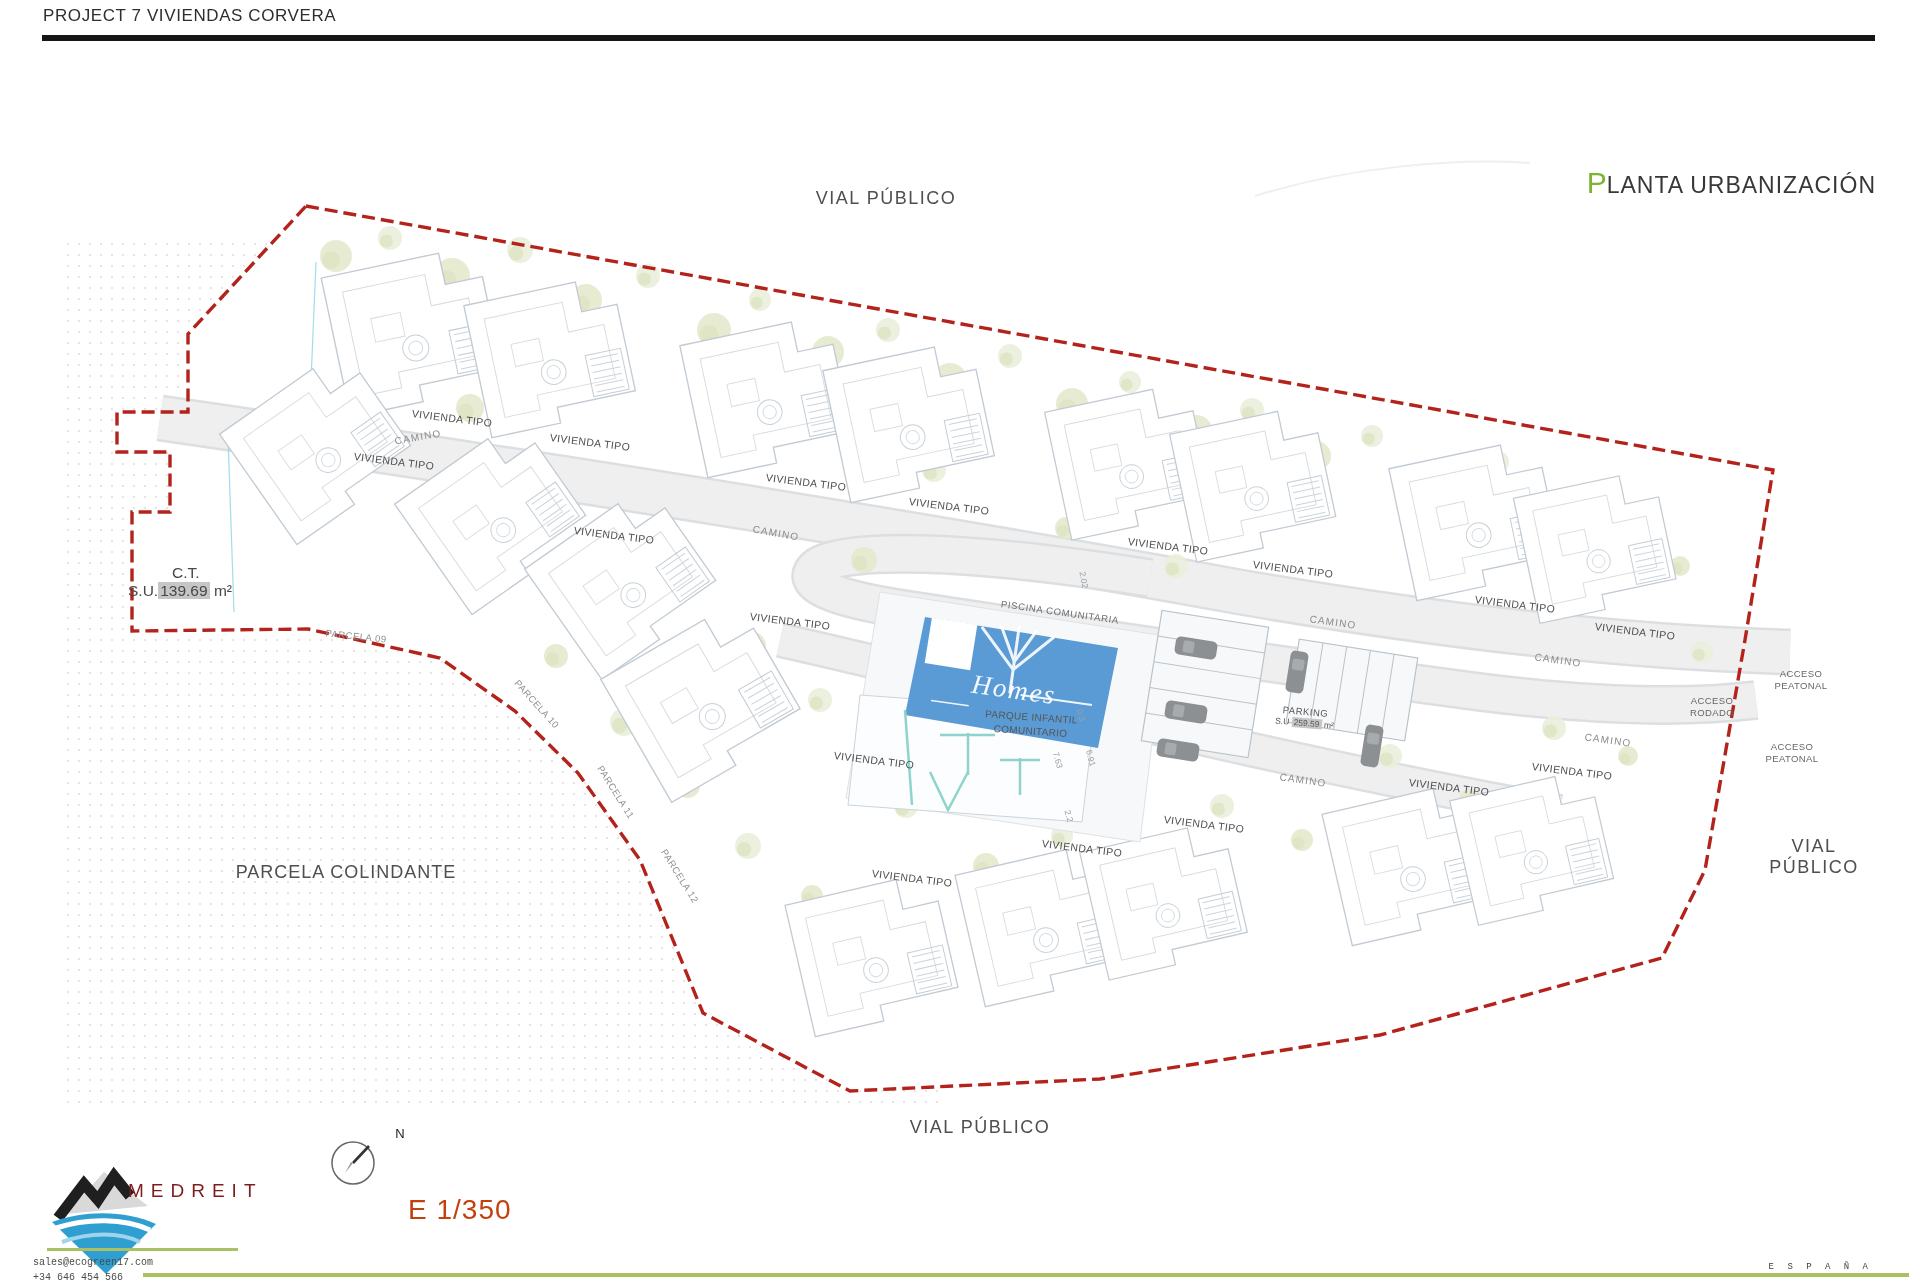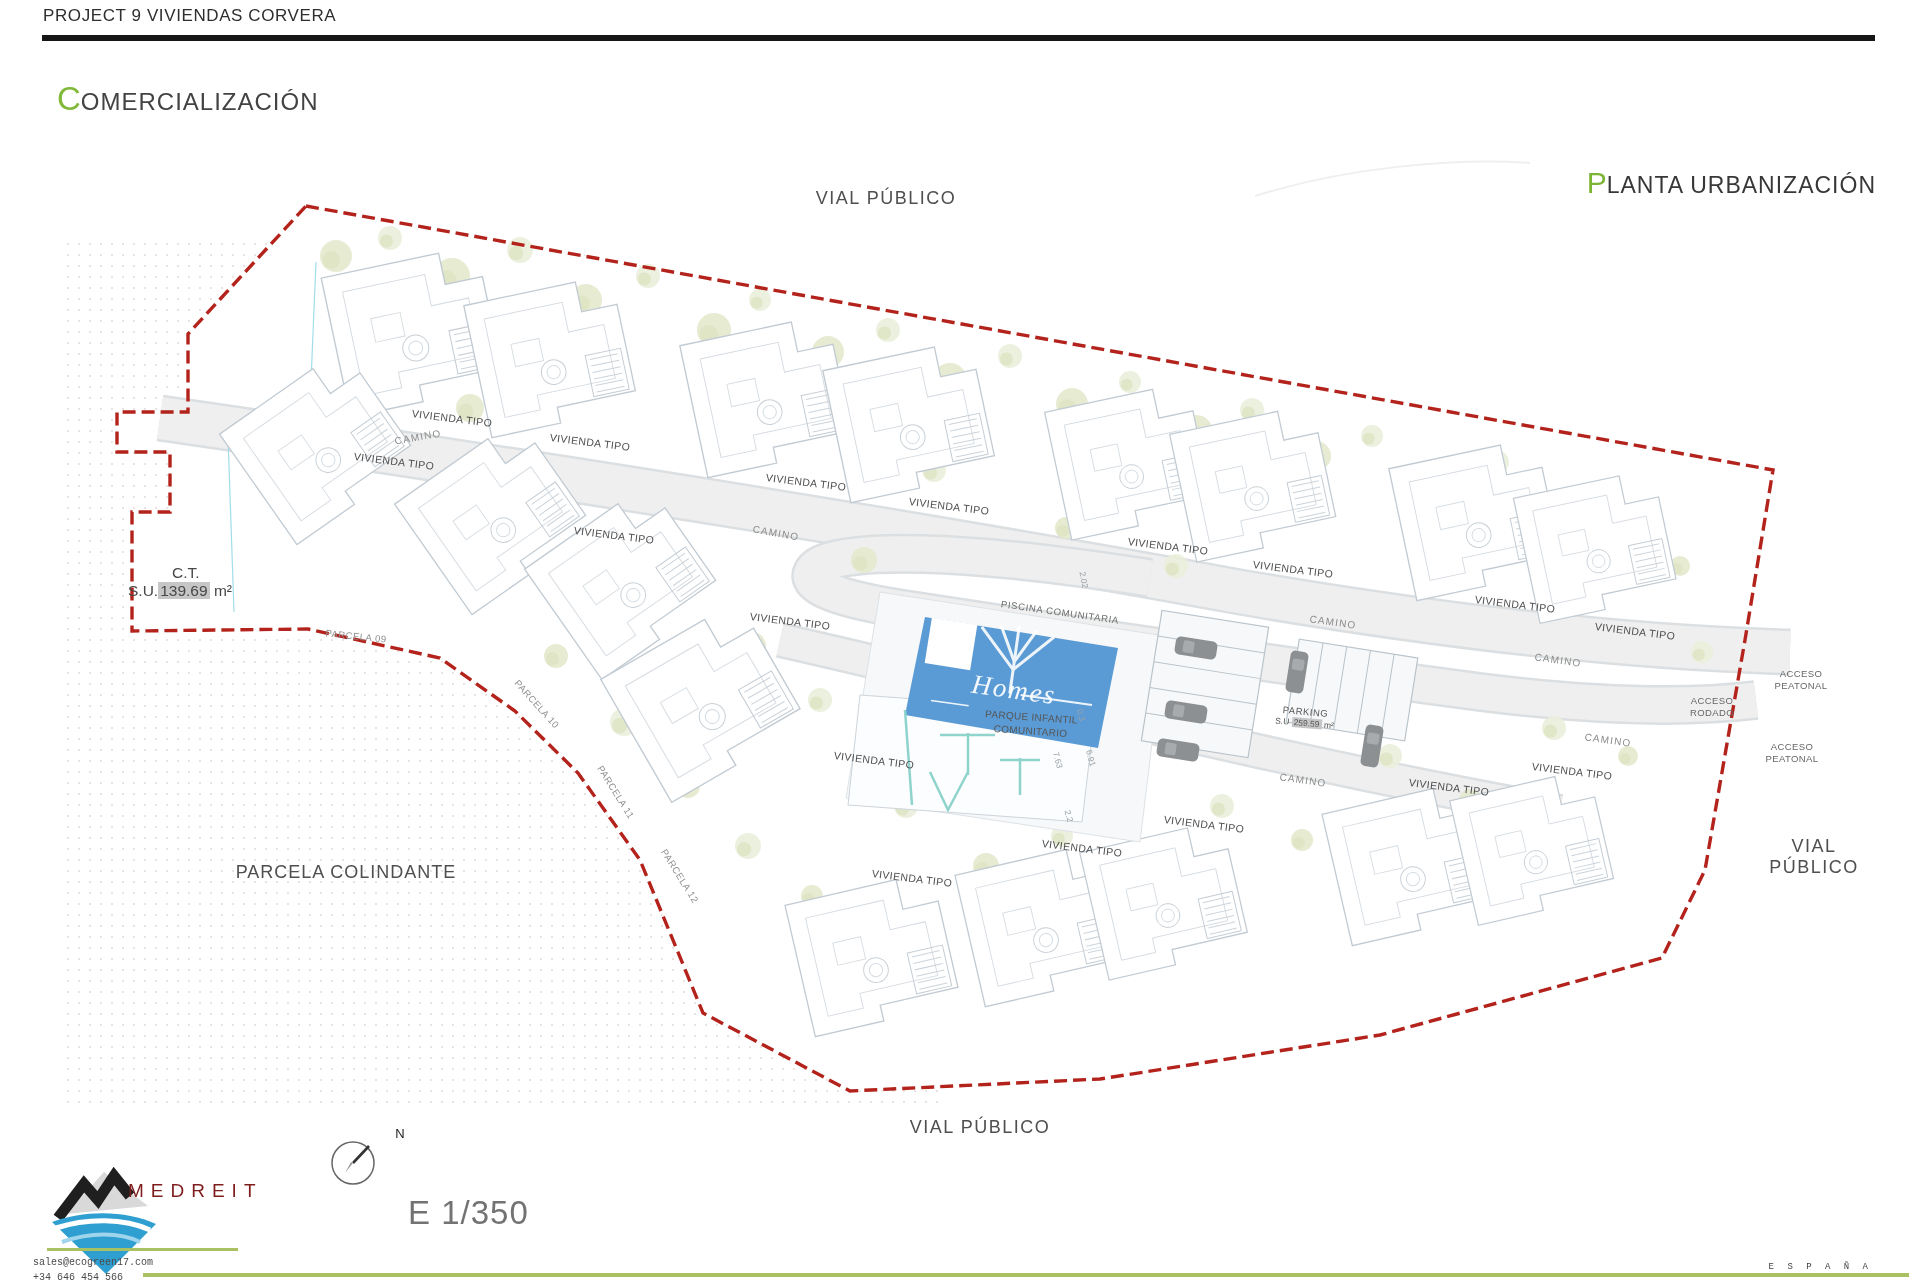--- a/index.html
+++ b/index.html
@@ -39,21 +39,21 @@
   .hl{background:#c6c6c6;padding:0 2px;}
   .pk{position:absolute;left:1305px;top:717px;z-index:2;transform:translate(-50%,-50%) rotate(5deg);
       text-align:center;color:#555;}
   .pk-t{font-size:9.5px;letter-spacing:.5px;}
   .pk-s{font-size:8.5px;margin-top:1px;}
   .wm{position:absolute;left:1014px;top:690px;z-index:2;transform:translate(-50%,-50%) rotate(8deg);
       font-family:"Liberation Serif",serif;font-style:italic;font-size:27px;
       color:rgba(255,255,255,.93);letter-spacing:2px;}
   
   .medreit-text{position:absolute;left:128px;top:1180px;z-index:3;font-size:19px;letter-spacing:7px;color:#7f1d1d;}
-  .scale-label{position:absolute;left:408px;top:1194px;z-index:3;font-size:33px;color:#737373;letter-spacing:1px;}
+  .scale-label{position:absolute;left:408px;top:1194px;z-index:3;font-size:28px;color:#c2410c;letter-spacing:1px;}
   .contact{position:absolute;left:33px;top:1255px;z-index:3;font-family:"Liberation Mono",monospace;
            font-size:10px;color:#4a4a4a;line-height:1.5;}
   .address{position:absolute;right:48px;top:1237px;z-index:3;text-align:right;
            font-family:"Liberation Mono",monospace;font-size:9px;color:#3f3f3f;line-height:1.35;white-space:pre;}
   .address .country{letter-spacing:4px;padding-left:33px;}
   .gline1{position:absolute;left:47px;top:1248px;width:191px;height:3px;background:#a9c163;z-index:3;}
   .gline2{position:absolute;left:143px;top:1273px;width:1766px;height:4px;background:#a9c163;z-index:3;}
 </style>
 </head>
 <body>
@@ -338,25 +338,22 @@
     <div class="ct-s"><span>S.U.</span><span class="hl">139.69</span><span> m²</span></div>
   </div>
 
   <div class="pk">
     <div class="pk-t">PARKING</div>
     <div class="pk-s"><span>S.U </span><span class="hl">259.59</span><span> m²</span></div>
   </div>
 
   <span class="wm">Homes</span>
 
-  <div class="proj-title">PROJECT 9 VIVIENDAS CORVERA</div>
+  <div class="proj-title">PROJECT 7 VIVIENDAS CORVERA</div>
   <div class="top-rule"></div>
-  <div class="section-title">
-    <span class="ini">C</span><span class="rest">OMERCIALIZACIÓN</span>
-  </div>
 
 
   <div class="plan-title">
     <span class="ini">P</span><span class="rest">LANTA URBANIZACIÓN</span>
   </div>
 
   <div class="medreit-text">MEDREIT</div>
   <div class="scale-label">E 1/350</div>
   <div class="gline1"></div>
   <div class="gline2"></div>

